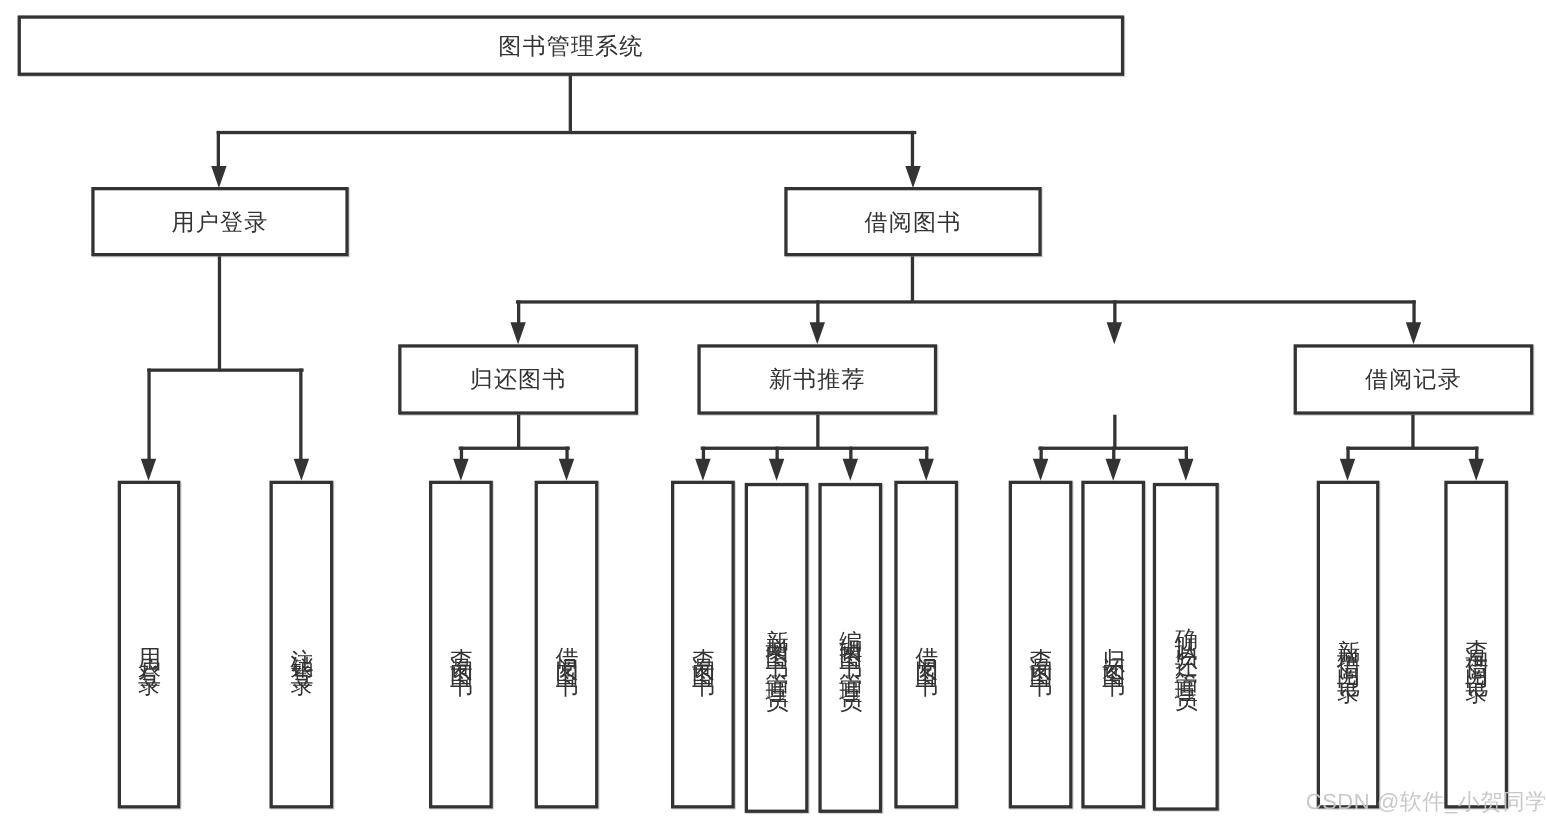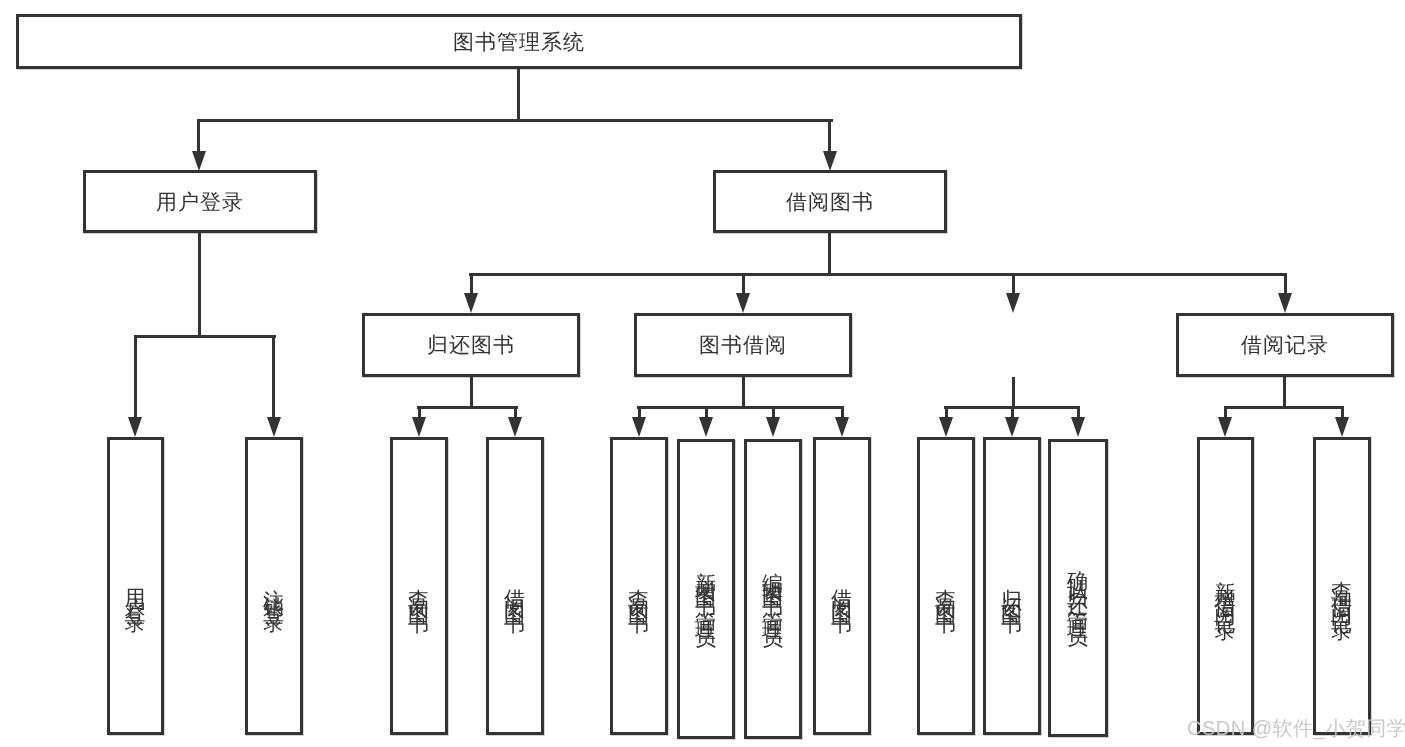--- a/index.html
+++ b/index.html
@@ -72,21 +72,21 @@
   <div class="ah" style="left:736px;top:293px;"></div>
   <div class="vline" style="left:1012px;top:273px;height:22px;"></div>
   <div class="ah" style="left:1006px;top:293px;"></div>
   <div class="vline" style="left:1284px;top:273px;height:22px;"></div>
   <div class="ah" style="left:1278px;top:293px;"></div>
 
   <div class="box" style="left:362px;top:313px;width:218px;height:64px;">
     <span>归还图书</span>
   </div>
   <div class="box" style="left:634px;top:313px;width:218px;height:64px;">
-    <span>图书借阅</span>
+    <span>新书推荐</span>
   </div>
   <div class="box" style="left:1176px;top:313px;width:218px;height:64px;">
     <span>借阅记录</span>
   </div>
 
   <div class="vline" style="left:470px;top:377px;height:30px;"></div>
   <div class="hline" style="left:417px;top:406px;width:101px;"></div>
   <div class="vline" style="left:418px;top:406px;height:12px;"></div>
   <div class="ah" style="left:412px;top:417px;"></div>
   <div class="vline" style="left:514px;top:406px;height:12px;"></div>

